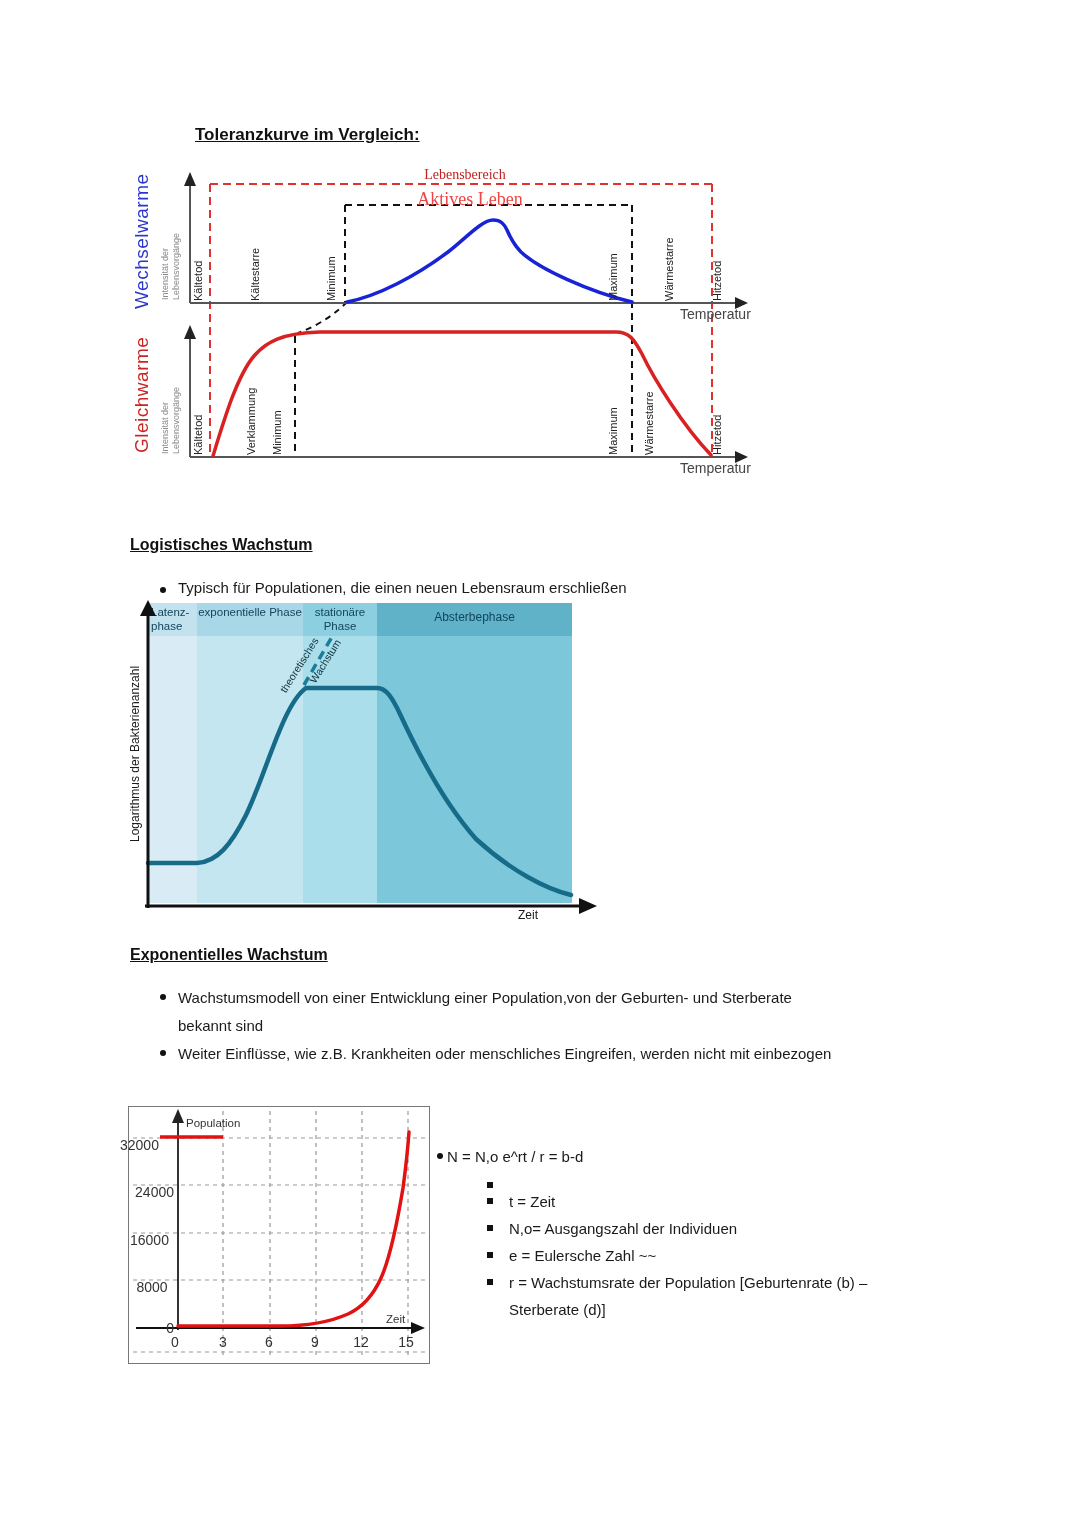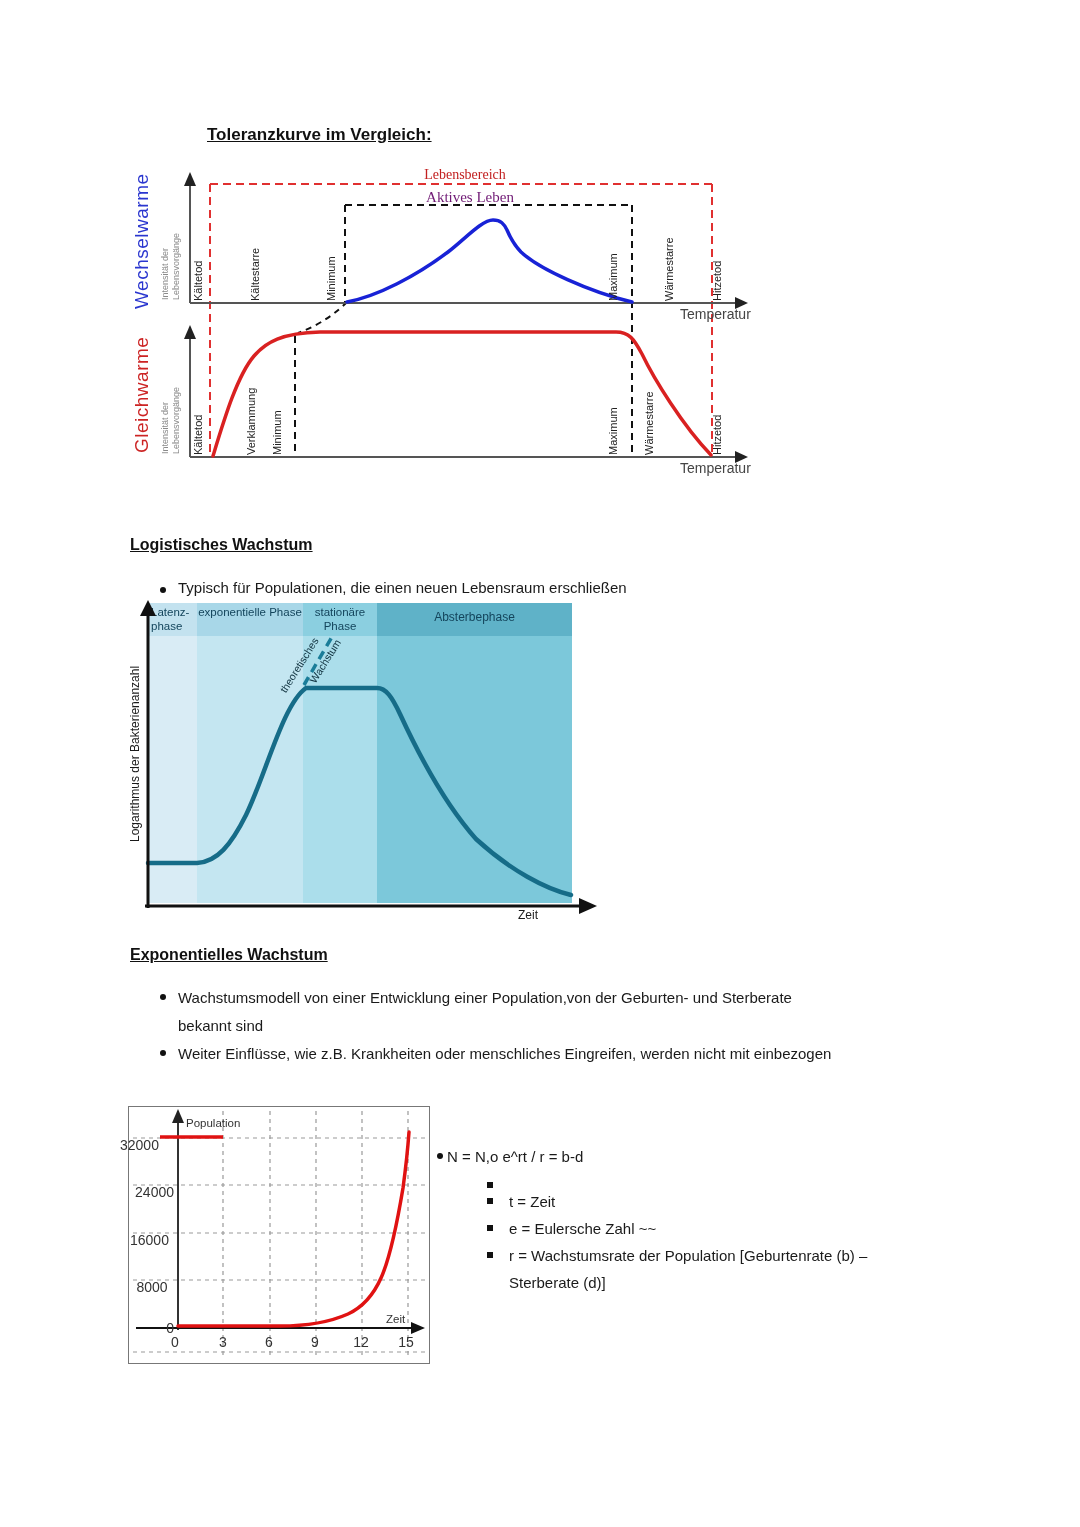--- a/index.html
+++ b/index.html
@@ -1,20 +1,20 @@
 <!DOCTYPE html>
 <html><head>
 <meta charset="utf-8">
 <style>
   html,body{margin:0;padding:0;background:#fff;}
   #page{position:relative;width:1080px;height:1527px;background:#ffffff;overflow:hidden;
         font-family:"Liberation Sans",sans-serif;color:#1a1a1a;}
   .abs{position:absolute;}
   .heading{font-weight:bold;font-size:16px;text-decoration:underline;color:#111;}
-  .title{font-weight:bold;font-size:17px;text-decoration:underline;color:#111;margin-left:12px;}
+  .title{font-weight:bold;font-size:17px;text-decoration:underline;color:#111;}
   .vlabel{position:absolute;writing-mode:vertical-rl;transform:rotate(180deg);}
   .nw{white-space:nowrap;}
   .zone{font-size:11px;color:#222;width:16px;line-height:1;}
   .serieslabel{font-size:19px;letter-spacing:.5px;text-align:center;width:24px;}
   .ylab2{font-size:9px;color:#8a8a8a;line-height:1.2;height:88px;}
   .serif{font-family:"Liberation Serif",serif;}
   .bullet-row{display:flex;align-items:flex-start;}
   .dotmark{width:6px;height:6px;border-radius:50%;background:#111;flex:0 0 6px;margin:10px 12px 0 0;}
   .btext{font-size:15px;line-height:28px;color:#1a1a1a;}
   .phase-label{font-size:11.5px;line-height:1.2;color:#14455c;text-align:center;}
@@ -67,21 +67,21 @@
 
   <div class="vlabel nw serieslabel" style="left:131px;top:168px;height:146px;color:#2a36cf;">Wechselwarme</div>
   <div class="vlabel ylab2" style="left:160px;top:212px;">Intensität der Lebensvorgänge</div>
   <div class="vlabel nw zone" style="left:193px;top:239px;height:62px;">Kältetod</div>
   <div class="vlabel nw zone" style="left:250px;top:221px;height:80px;">Kältestarre</div>
   <div class="vlabel nw zone" style="left:326px;top:239px;height:62px;">Minimum</div>
   <div class="vlabel nw zone" style="left:608px;top:237px;height:64px;">Maximum</div>
   <div class="vlabel nw zone" style="left:664px;top:219px;height:82px;">Wärmestarre</div>
   <div class="vlabel nw zone" style="left:712px;top:241px;height:60px;">Hitzetod</div>
   <div class="abs serif" style="left:400px;top:167px;width:130px;text-align:center;font-size:14px;color:#c22020;">Lebensbereich</div>
-  <div class="abs serif" style="left:405px;top:189px;width:130px;text-align:center;font-size:15px;color:#701a75;">Aktives Leben</div>
+  <div class="abs serif" style="left:405px;top:189px;width:130px;text-align:center;font-size:18px;color:#ef4444;">Aktives Leben</div>
   <div class="abs ticklab" style="left:680px;top:306px;color:#444;">Temperatur</div>
 
   <div class="vlabel nw serieslabel" style="left:131px;top:330px;height:130px;color:#cc2424;">Gleichwarme</div>
   <div class="vlabel ylab2" style="left:160px;top:366px;">Intensität der Lebensvorgänge</div>
   <div class="vlabel nw zone" style="left:193px;top:393px;height:62px;">Kältetod</div>
   <div class="vlabel nw zone" style="left:246px;top:369px;height:86px;">Verklammung</div>
   <div class="vlabel nw zone" style="left:272px;top:393px;height:62px;">Minimum</div>
   <div class="vlabel nw zone" style="left:608px;top:391px;height:64px;">Maximum</div>
   <div class="vlabel nw zone" style="left:644px;top:373px;height:82px;">Wärmestarre</div>
   <div class="vlabel nw zone" style="left:712px;top:395px;height:60px;">Hitzetod</div>
@@ -179,20 +179,24 @@
   <div class="abs" style="left:487px;top:1172px;width:440px;">
     <div class="bullet-row">
       <div class="sqmark"></div>
     </div>
     <div class="bullet-row">
       <div class="sqmark"></div>
       <div class="ftext" style="width:372px;">t = Zeit</div>
     </div>
     <div class="bullet-row">
       <div class="sqmark"></div>
+      <div class="ftext" style="width:372px;">N,o= Ausgangszahl der Individuen</div>
+    </div>
+    <div class="bullet-row">
+      <div class="sqmark"></div>
       <div class="ftext" style="width:372px;">e = Eulersche Zahl ~~</div>
     </div>
     <div class="bullet-row">
       <div class="sqmark"></div>
       <div class="ftext" style="width:372px;">r = Wachstumsrate der Population [Geburtenrate (b) – Sterberate (d)]</div>
     </div>
   </div>
 
 </div>
 

